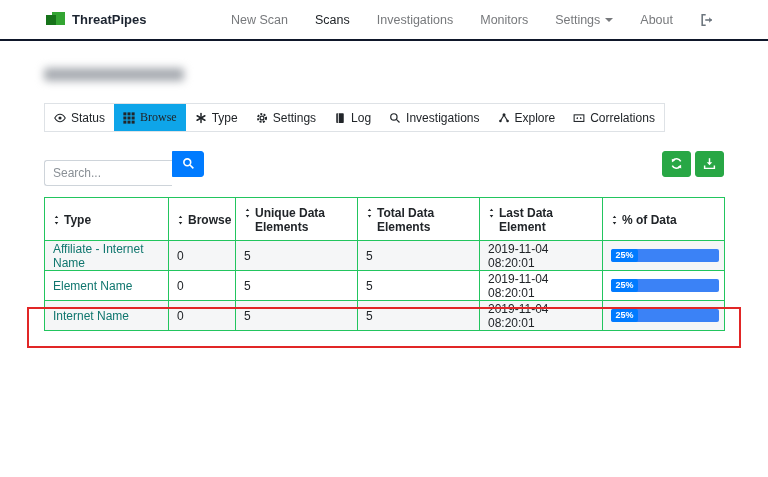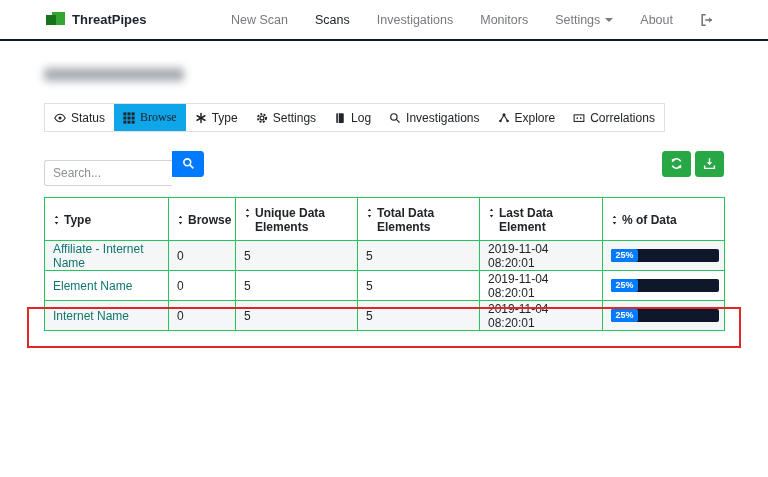--- a/index.html
+++ b/index.html
@@ -54,21 +54,21 @@
     table-layout:fixed; font-size:12px; color:#212529; }
   table.data th, table.data td { border:1px solid #22c55e; padding:0 8px;
     text-align:left; vertical-align:middle; }
   table.data th { height:43px; font-weight:bold; cursor:pointer; }
   table.data td { height:30px; }
   .th-inner { display:flex; align-items:flex-start; gap:4px; padding-top:1px; }
   .sort-icon { flex:0 0 auto; margin-top:2px; color:#212529; }
   tbody tr:nth-child(odd) { background:#f5f6f7; }
   td.cell-type { color:#0f766e; cursor:pointer; }
 
-  .progress { width:108px; height:13px; background:#0f172a; border-radius:2px; overflow:hidden; }
+  .progress { width:108px; height:13px; background:#3b82f6; border-radius:2px; overflow:hidden; }
   .progress-fill { height:100%; background:#007bff; border-radius:2px; color:#fff;
     font-size:9px; line-height:13px; text-align:center; font-weight:bold; }
 
   
   .highlight-box { position:absolute; left:27px; top:307px; width:714px; height:41px;
     border:2px solid #e12626; pointer-events:none; z-index:5; }
 </style>
 </head>
 <body>
 

